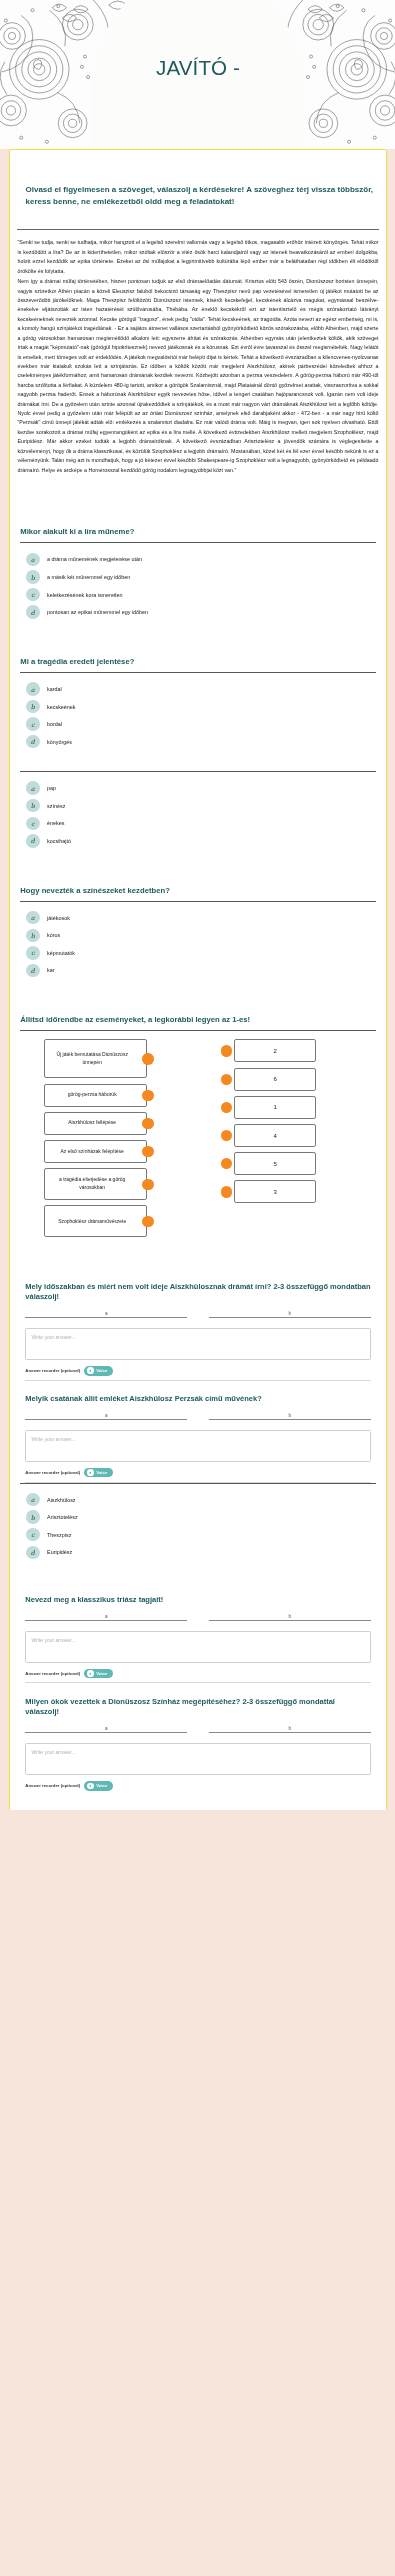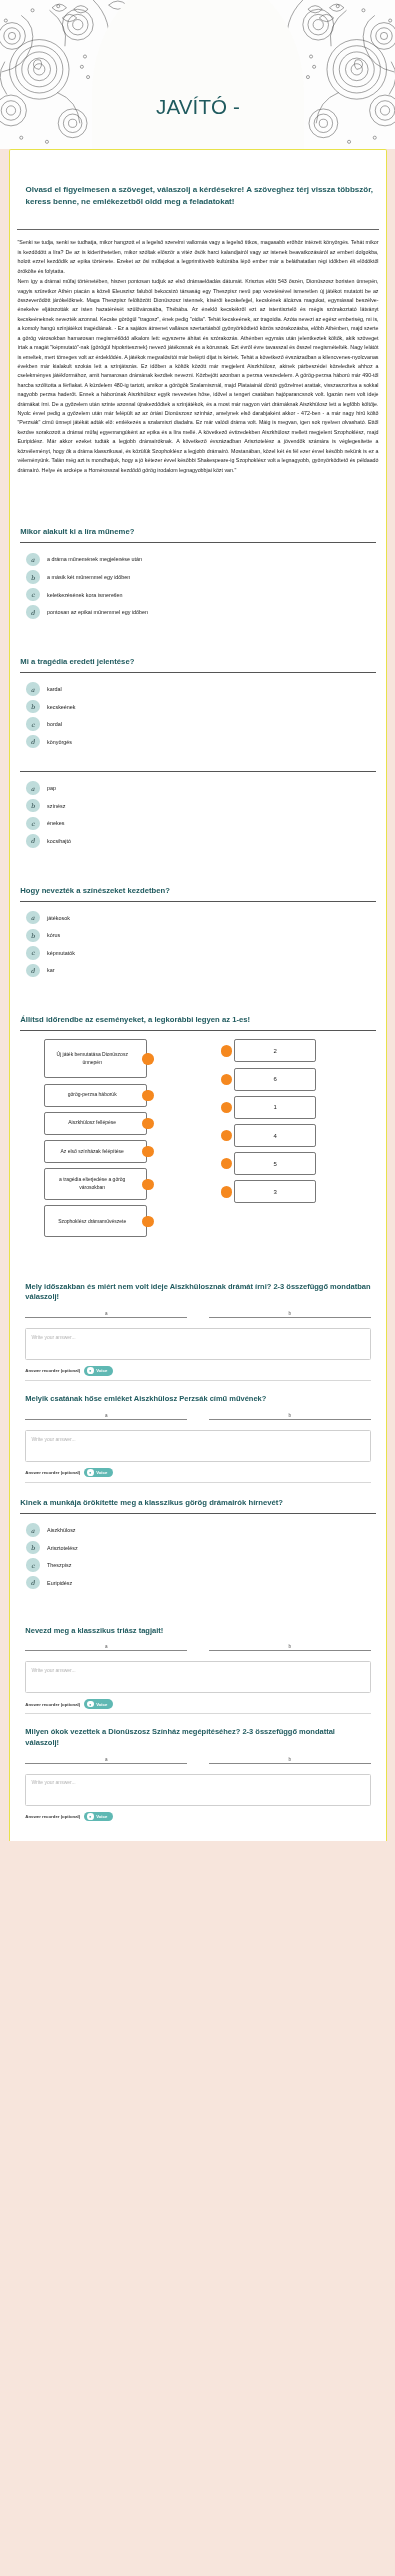--- a/index.html
+++ b/index.html
@@ -37,21 +37,20 @@
   .header-title {
     position: absolute;
     left: 0; right: 0;
     top: 56px;
     text-align: center;
     color: #1f5a5e;
     font-size: 20.6px;
     line-height: 1.18;
     font-weight: 400;
     letter-spacing: 0.1px;
-    margin-top: 39px;
   }
 
   
   .sheet {
     position: relative;
     margin: 0 9.3px;
     background: #ffffff;
     border-left: 1.5px solid #e8e24a;
     border-right: 1.5px solid #e8e24a;
     padding: 0;
@@ -549,21 +548,21 @@
         <span class="recorder-label">Answer recorder (optional)</span>
         <span class="voice-btn">
           <span class="mic">●</span>
           <span>Voice</span>
         </span>
       </div>
       <hr class="thin-rule">
     </div>
 
     <div class="open-q">
-      <div class="open-title">Melyik csatának hőse emléket Aiszkhülosz Perzsák című művének?</div>
+      <div class="open-title">Melyik csatának állít emléket Aiszkhülosz Perzsák című művének?</div>
       <div class="blank-row">
         <div class="blank">
           <div class="blank-num">a</div>
           <div class="blank-line"></div>
         </div>
         <div class="blank">
           <div class="blank-num">b</div>
           <div class="blank-line"></div>
         </div>
       </div>
@@ -572,21 +571,20 @@
         <span class="recorder-label">Answer recorder (optional)</span>
         <span class="voice-btn">
           <span class="mic">●</span>
           <span>Voice</span>
         </span>
       </div>
       <hr class="thin-rule">
     </div>
 
     <div class="q-block">
-      <div class="q-title">Kinek a munkája örökítette meg a klasszikus görög drámairók hírnevét?</div>
       <hr class="q-rule">
       <div class="choice">
         <span class="bubble">a</span>
         <span class="choice-label">Aiszkhülosz</span>
       </div>
       <div class="choice">
         <span class="bubble">b</span>
         <span class="choice-label">Arisztotelész</span>
       </div>
       <div class="choice">

